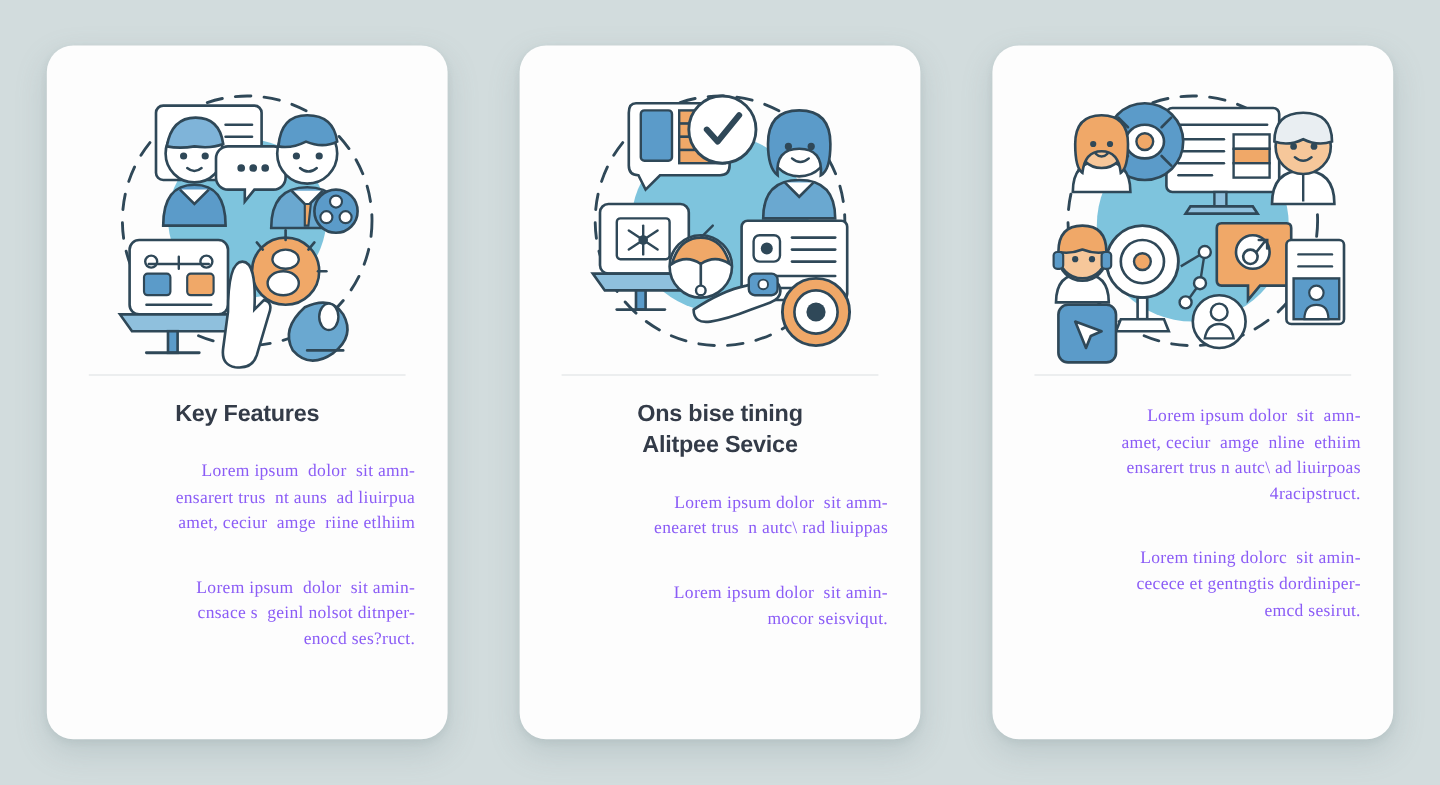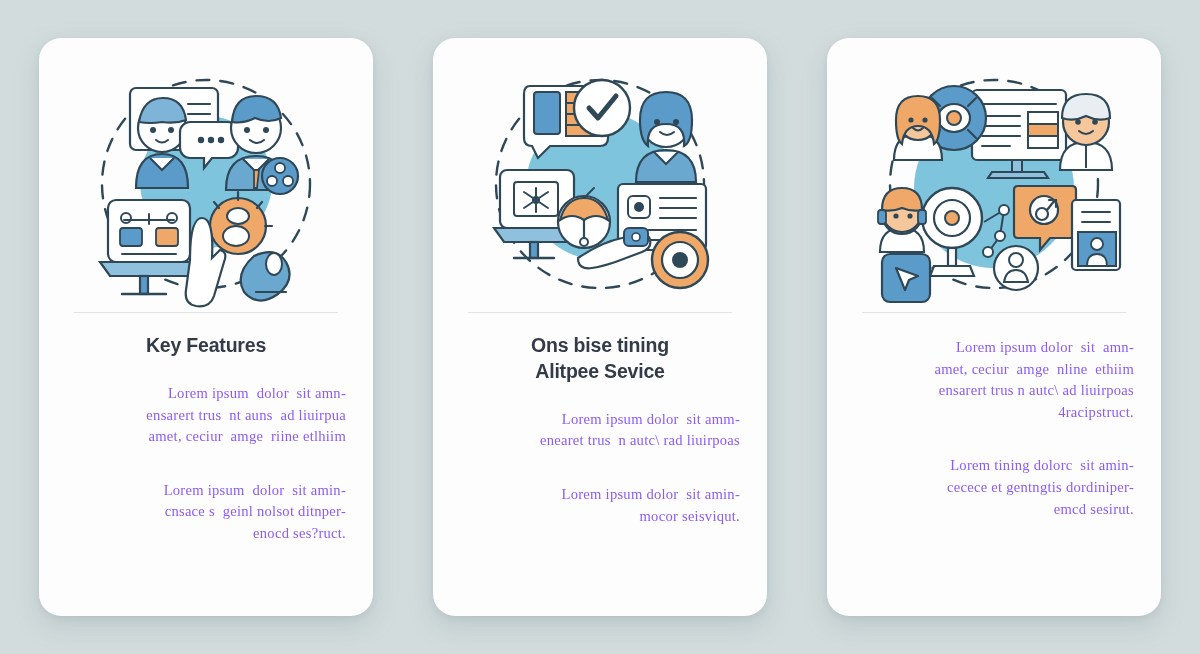--- a/index.html
+++ b/index.html
@@ -233,21 +233,21 @@
 
     <div class="divider"></div>
 
     <div class="card-heading">
       <span class="hl">Ons bise tining</span>
       <span class="hl">Alitpee Sevice</span>
     </div>
 
     <div class="body-block body-1">
       <span class="ln">Lorem ipsum dolor  sit amm-</span>
-      <span class="ln">enearet trus  n autc\ rad liuirpoas</span>
+      <span class="ln">enearet trus  n autc\ rad liuippas</span>
     </div>
 
     <div class="body-block body-2">
       <span class="ln">Lorem ipsum dolor  sit amin-</span>
       <span class="ln">mocor seisviqut.</span>
     </div>
   </div>
 
   <div class="card">
     <div class="illus-wrap">

